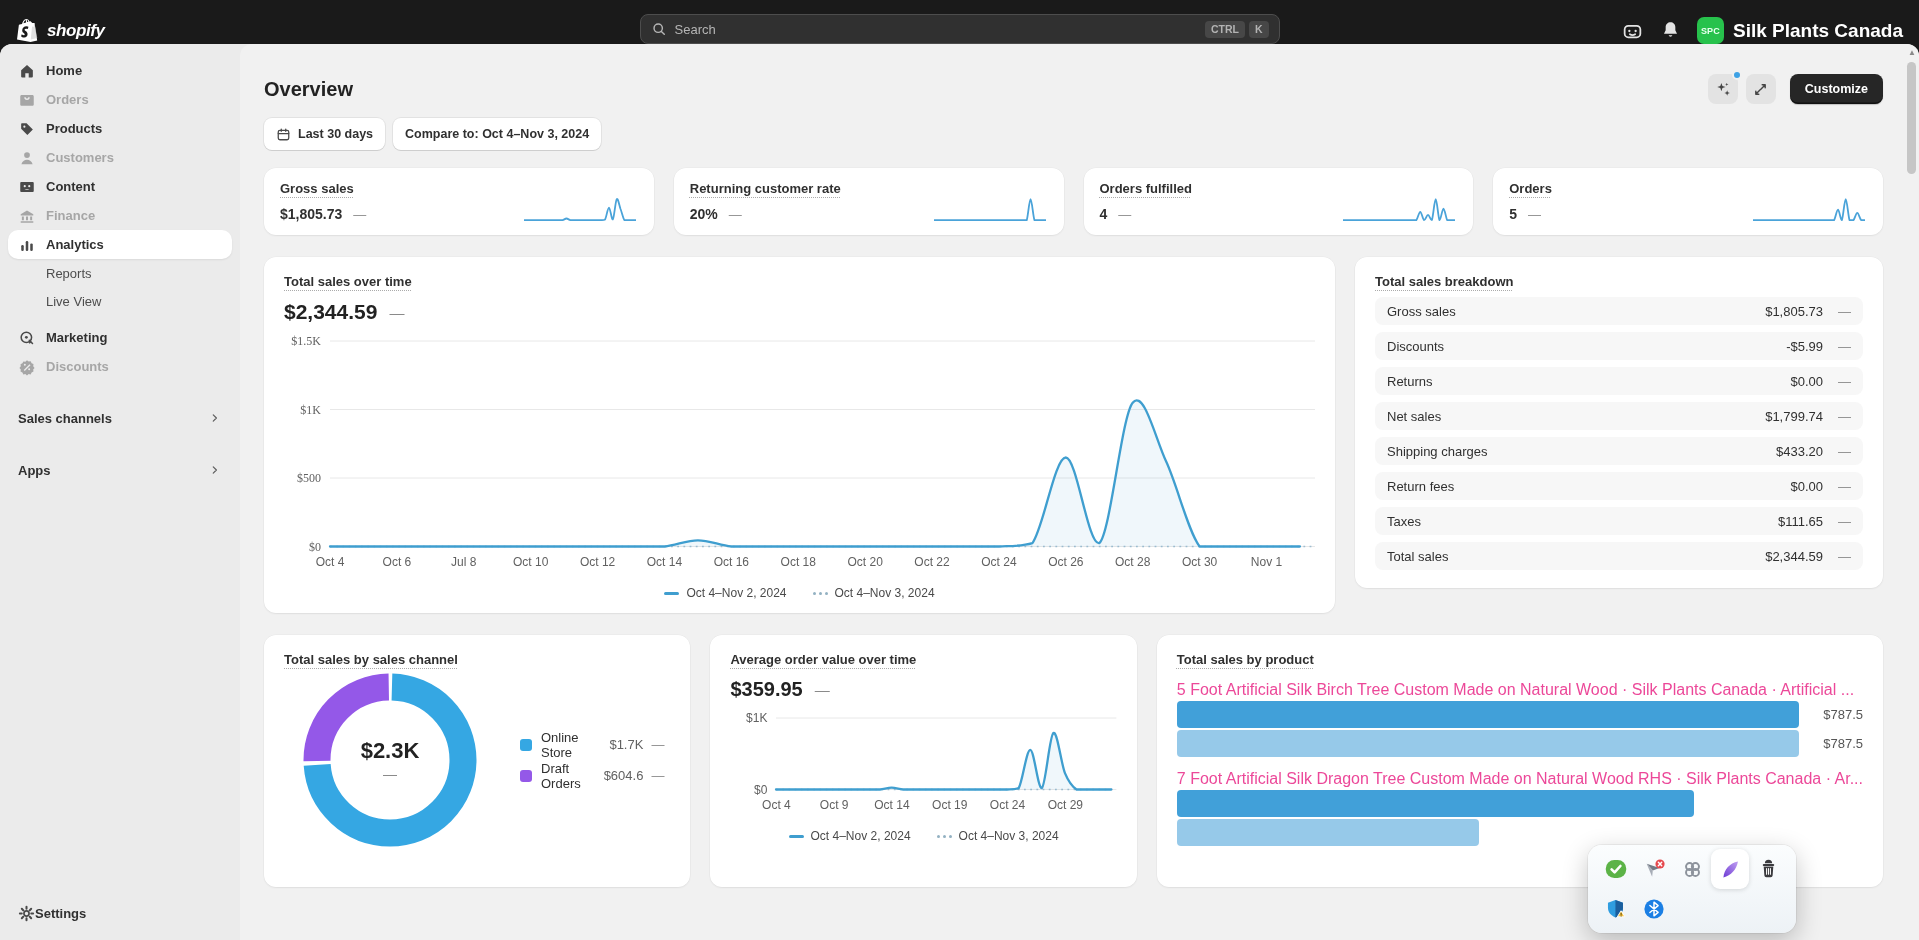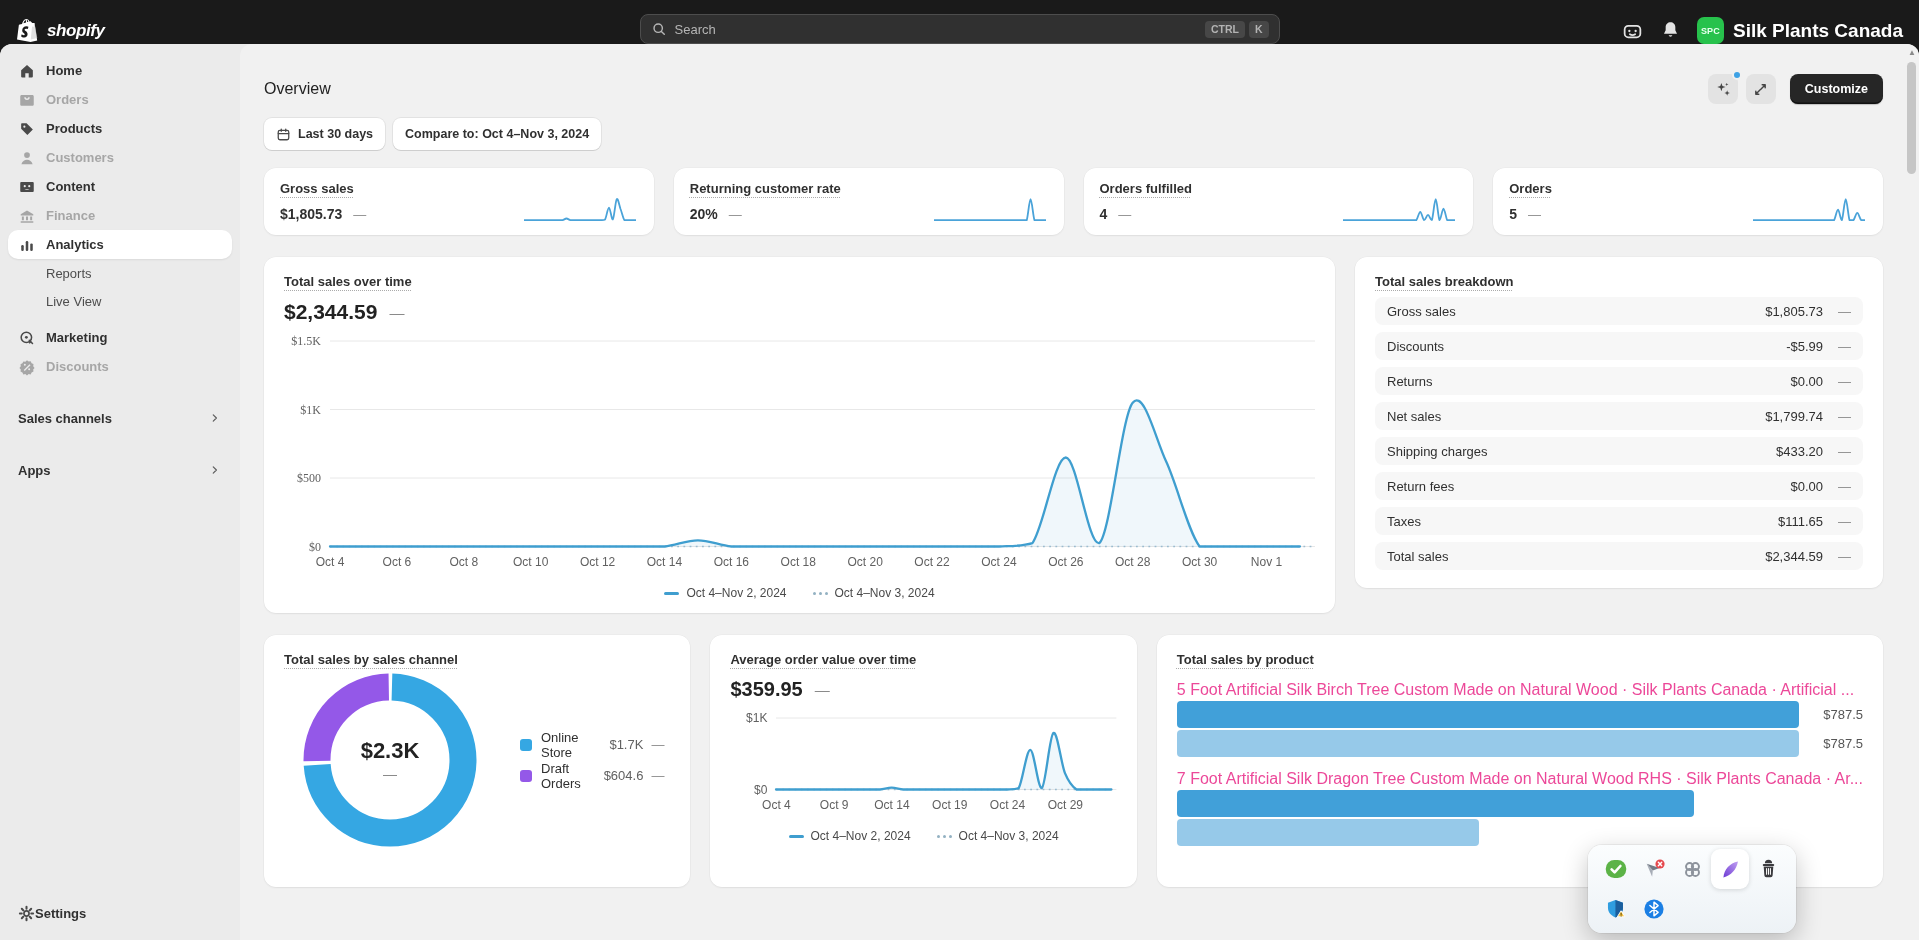--- a/index.html
+++ b/index.html
@@ -29,21 +29,21 @@
   .side-item.active{background:#fff;box-shadow:0 1px 2px rgba(0,0,0,.08)}
   .side-item.gap-top{margin-top:8px}
   .side-sub{display:flex;align-items:center;height:28px;padding:0 10px 0 38px;border-radius:10px;font-size:13px;color:#4d4d4d;cursor:pointer}
   .side-section{display:flex;align-items:center;height:30px;padding:0 10px;font-size:13px;font-weight:600;color:#303030;cursor:pointer;margin-top:22px}
   .side-section .chev{margin-left:auto}
   .settings-row{margin-top:auto;display:flex;align-items:center;height:30px;padding:0 10px;border-radius:10px;font-size:13px;font-weight:600;color:#303030;cursor:pointer}
 
   
   .main{flex:1;background:#f1f1f1;border-top-left-radius:12px;position:relative;padding:0 36px 0 24px;overflow:hidden}
   .page-head{display:flex;align-items:center;margin-top:30px}
-  .page-title{font-size:16px;font-weight:400;color:#222}
+  .page-title{font-size:20px;font-weight:700;color:#222}
   .head-actions{margin-left:auto;display:flex;align-items:center;gap:8px}
   .sqbtn{width:30px;height:30px;border:none;border-radius:8px;background:#e3e3e3;display:grid;place-items:center;cursor:pointer;position:relative}
   .notif-dot{position:absolute;top:-4px;right:-4px;width:10px;height:10px;border-radius:50%;background:#3ea2e5;border:2px solid #f1f1f1}
   .btn-dark{margin-left:6px;background:#262626;color:#fff;font-size:12.5px;font-weight:600;border:none;border-radius:8px;padding:8px 15px;cursor:pointer;box-shadow:inset 0 -1.5px 0 rgba(0,0,0,.55),0 1px 1px rgba(0,0,0,.2);font-family:inherit}
   .filters{display:flex;gap:8px;margin-top:14px}
   .pill{display:inline-flex;align-items:center;gap:7px;background:#fff;border:none;border-radius:8px;padding:16px 12px;height:28px;font-size:12.5px;font-weight:600;color:#303030;cursor:pointer;box-shadow:0 1px 0 rgba(26,26,26,.1),0 0 0 1px rgba(0,0,0,.06);font-family:inherit}
 
   .card{background:#fff;border-radius:12px;box-shadow:0 1px 2px rgba(0,0,0,.06),0 0 0 .5px rgba(0,0,0,.04)}
   .card-title{font-size:13px;font-weight:600;color:#303030;text-decoration:underline dotted #ababab;text-decoration-thickness:1px;text-underline-offset:4px;cursor:pointer}
   .dash{color:#8a8a8a;font-weight:400}
@@ -383,21 +383,21 @@
                   <line x1="0" x2="1000" y1="206.5" y2="206.5" stroke="#e8e8e8" stroke-width="1" vector-effect="non-scaling-stroke"></line>
                   <line x1="0" x2="1000" y1="206.5" y2="206.5" stroke="#9fbdd0" stroke-width="1.6" stroke-dasharray="1.8 4.4" vector-effect="non-scaling-stroke"></line>
                   <path d="M0.0,206.5C5.7,206.5,22.6,206.5,34.0,206.5C45.3,206.5,56.6,206.5,67.9,206.5C79.2,206.5,90.5,206.5,101.9,206.5C113.2,206.5,124.5,206.5,135.8,206.5C147.1,206.5,158.5,206.5,169.8,206.5C181.1,206.5,192.4,206.5,203.7,206.5C215.1,206.5,226.4,206.5,237.7,206.5C249.0,206.5,260.3,206.5,271.6,206.5C283.0,206.5,294.3,206.5,305.6,206.5C316.9,206.5,328.2,206.5,339.6,206.5C350.9,205.5,362.2,200.3,373.5,200.3C384.8,200.3,396.2,205.5,407.5,206.5C418.8,206.5,430.1,206.5,441.4,206.5C452.7,206.5,464.1,206.5,475.4,206.5C486.7,206.5,498.0,206.5,509.3,206.5C520.7,206.5,532.0,206.5,543.3,206.5C554.6,206.5,565.9,206.5,577.2,206.5C588.6,206.5,599.9,206.5,611.2,206.5C622.5,206.5,633.8,206.5,645.2,206.5C656.5,206.5,667.8,206.5,679.1,206.5C690.4,205.9,701.8,206.5,713.1,203.1C724.4,188.2,735.7,117.5,747.0,117.5C758.3,117.5,769.7,206.5,781.0,203.1C792.3,193.9,803.6,76.2,814.9,62.7C826.3,49.1,837.6,97.6,848.9,121.6C860.2,145.5,871.5,192.3,882.9,206.5C894.2,206.5,905.5,206.5,916.8,206.5C928.1,206.5,939.4,206.5,950.8,206.5C962.1,206.5,979.1,206.5,984.7,206.5 L984.7198641765706,206.5 L0,206.5 Z" fill="rgba(63,158,207,0.08)" stroke="none"></path>
                   <path d="M0.0,206.5C5.7,206.5,22.6,206.5,34.0,206.5C45.3,206.5,56.6,206.5,67.9,206.5C79.2,206.5,90.5,206.5,101.9,206.5C113.2,206.5,124.5,206.5,135.8,206.5C147.1,206.5,158.5,206.5,169.8,206.5C181.1,206.5,192.4,206.5,203.7,206.5C215.1,206.5,226.4,206.5,237.7,206.5C249.0,206.5,260.3,206.5,271.6,206.5C283.0,206.5,294.3,206.5,305.6,206.5C316.9,206.5,328.2,206.5,339.6,206.5C350.9,205.5,362.2,200.3,373.5,200.3C384.8,200.3,396.2,205.5,407.5,206.5C418.8,206.5,430.1,206.5,441.4,206.5C452.7,206.5,464.1,206.5,475.4,206.5C486.7,206.5,498.0,206.5,509.3,206.5C520.7,206.5,532.0,206.5,543.3,206.5C554.6,206.5,565.9,206.5,577.2,206.5C588.6,206.5,599.9,206.5,611.2,206.5C622.5,206.5,633.8,206.5,645.2,206.5C656.5,206.5,667.8,206.5,679.1,206.5C690.4,205.9,701.8,206.5,713.1,203.1C724.4,188.2,735.7,117.5,747.0,117.5C758.3,117.5,769.7,206.5,781.0,203.1C792.3,193.9,803.6,76.2,814.9,62.7C826.3,49.1,837.6,97.6,848.9,121.6C860.2,145.5,871.5,192.3,882.9,206.5C894.2,206.5,905.5,206.5,916.8,206.5C928.1,206.5,939.4,206.5,950.8,206.5C962.1,206.5,979.1,206.5,984.7,206.5" fill="none" stroke="#3f9ecf" stroke-width="2.3" vector-effect="non-scaling-stroke" stroke-linejoin="round" stroke-linecap="round"></path>
                 </svg>
               </div>
             </div>
             <div class="xrow">
               <span class="xlab" style="left: 0%;">Oct 4</span>
               <span class="xlab" style="left: 6.79117%;">Oct 6</span>
-              <span class="xlab" style="left: 13.5823%;">Oct 8</span>
+              <span class="xlab" style="left: 13.5823%;">Jul 8</span>
               <span class="xlab" style="left: 20.3735%;">Oct 10</span>
               <span class="xlab" style="left: 27.1647%;">Oct 12</span>
               <span class="xlab" style="left: 33.9559%;">Oct 14</span>
               <span class="xlab" style="left: 40.747%;">Oct 16</span>
               <span class="xlab" style="left: 47.5382%;">Oct 18</span>
               <span class="xlab" style="left: 54.3294%;">Oct 20</span>
               <span class="xlab" style="left: 61.1205%;">Oct 22</span>
               <span class="xlab" style="left: 67.9117%;">Oct 24</span>
               <span class="xlab" style="left: 74.7029%;">Oct 26</span>
               <span class="xlab" style="left: 81.4941%;">Oct 28</span>

